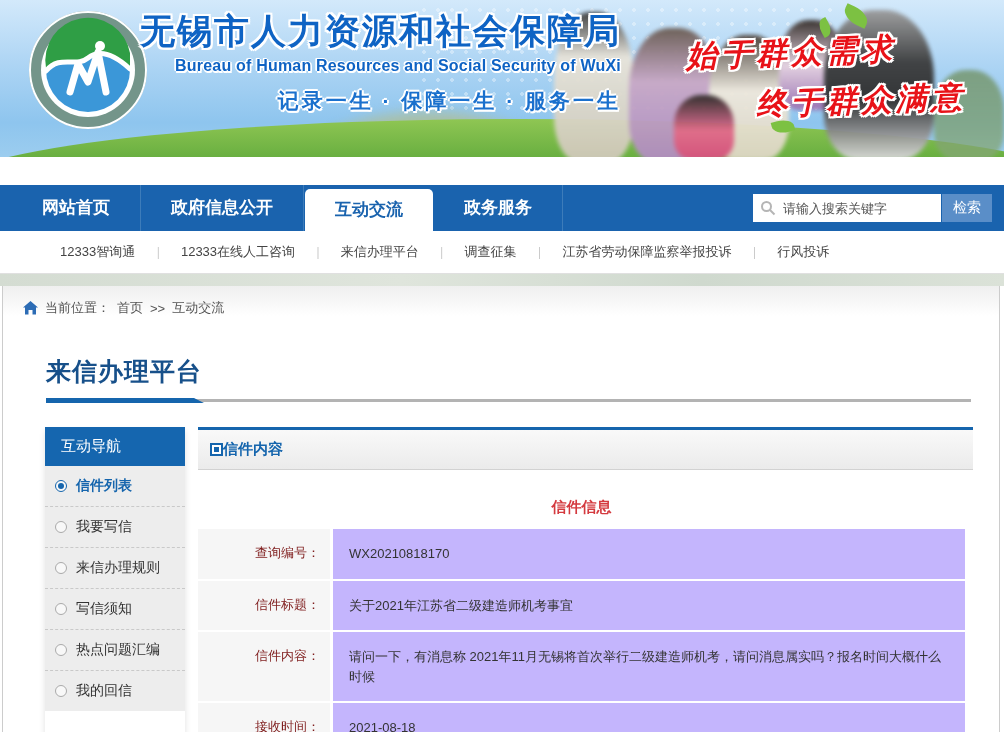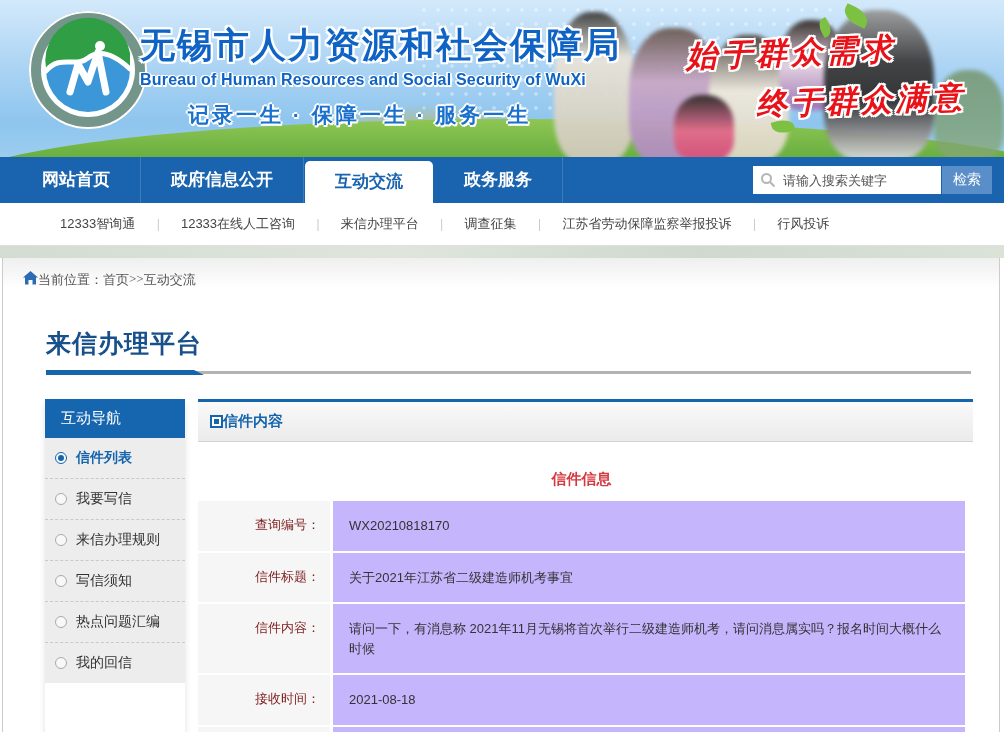--- a/index.html
+++ b/index.html
@@ -13,36 +13,36 @@
   .banner .mountain { position:absolute; left:330px; top:78px; width:330px; height:90px; filter:blur(3px);
     background:radial-gradient(60% 100% at 30% 100%,#8aa58f 0%,#a9c0a8 55%,transparent 70%); }
   .banner .grass { position:absolute; left:-60px; bottom:-42px; width:1160px; height:80px;
     border-radius:50% 50% 0 0 / 90% 90% 0 0;
     background:linear-gradient(180deg,#8fc653 0%,#5fa93c 60%,#3f8f2d 100%); }
   .photo { position:absolute; right:0; top:0; width:460px; height:157px; filter:blur(2px); opacity:.95; }
   .photo span { position:absolute; border-radius:45% 45% 30% 30%; }
   .leaf { position:absolute; background:#7cc142; border-radius:0 70% 0 70%; transform:rotate(25deg); }
 
   .logo { position:absolute; left:26px; top:8px; width:124px; height:124px; }
-  .brand { position:absolute; left:140px; top:22px; white-space:nowrap; }
+  .brand { position:absolute; left:140px; top:8px; white-space:nowrap;text-align:right; }
   .brand .cn { font-size:35px; font-weight:bold; letter-spacing:2px; color:#0e63c4;
     text-shadow:2px 0 0 #fff,-2px 0 0 #fff,0 2px 0 #fff,0 -2px 0 #fff,2px 2px 0 #fff,-2px -2px 0 #fff,2px -2px 0 #fff,-2px 2px 0 #fff; }
   .brand .en { margin-top:2px; font-size:16px; font-weight:bold; color:#0e63c4; letter-spacing:.2px;
     text-shadow:1.5px 0 0 #fff,-1.5px 0 0 #fff,0 1.5px 0 #fff,0 -1.5px 0 #fff,1.5px 1.5px 0 #fff,-1.5px -1.5px 0 #fff; }
   .brand .slogan { margin-top:12px; margin-left:48px; font-size:21px; font-weight:bold; color:#1a70cd; letter-spacing:3px;
     text-shadow:2px 0 0 #fff,-2px 0 0 #fff,0 2px 0 #fff,0 -2px 0 #fff,1.5px 1.5px 0 #fff,-1.5px -1.5px 0 #fff; }
   .motto { position:absolute; font-family:"DejaVu Serif","Liberation Serif",serif; font-style:italic;
     font-weight:bold; font-size:31px; color:#e81218; letter-spacing:4px; white-space:nowrap;
     text-shadow:2px 0 0 #fff,-2px 0 0 #fff,0 2px 0 #fff,0 -2px 0 #fff,2px 2px 0 #fff,-2px -2px 0 #fff,2px -2px 0 #fff,-2px 2px 0 #fff;
     transform:rotate(-2deg); }
   .motto.l1 { right:108px; top:32px; }
   .motto.l2 { right:38px; top:80px; }
 
   
-  .mainnav { position:relative; display:flex; align-items:flex-end; width:1004px; height:46px; background:#1a63ae; }
+  .mainnav { position:relative; display:flex; align-items:flex-end; width:1004px; height:46px; background:#1a63ae;margin-top:28px; }
   .nav-item { height:46px; line-height:46px; padding:0 30px; color:#fff; font-size:17px; font-weight:bold;
     border-right:1px solid #3d7cba; cursor:pointer; }
   .nav-item:first-child { margin-left:12px; }
   .nav-item.active { height:42px; line-height:42px; background:#fff; color:#1a63ae; border-radius:5px 5px 0 0; border-right:none; margin:0 1px; }
   .searchbox { position:absolute; right:12px; top:9px; display:flex; }
   .searchbox .field { position:relative; width:188px; height:28px; background:#fff;font-family:Liberation Serif, serif; }
   .searchbox .field svg { position:absolute; left:7px; top:6px; }
   .searchbox input { position:absolute; left:28px; top:0; width:155px; height:28px; border:none; outline:none;
     font-size:13px; color:#666; background:transparent; font-family:inherit; }
   .searchbox input::placeholder { color:#555; opacity:1; }
@@ -51,22 +51,22 @@
 
   
   .subnav { display:flex; align-items:center; width:1004px; height:43px; background:#fff; border-bottom:1px solid #e0e0e0; padding-left:60px; box-sizing:border-box; }
   .sub-item { font-size:13px; color:#444; cursor:pointer; }
   .sub-sep { color:#bbb; margin:0 17px; font-size:12px; }
   .strip { width:1004px; height:12px; background:linear-gradient(90deg,#d4dcd2 0%,#dfe5dc 40%,#cfd9ce 70%,#dbe2d8 100%); }
 
   
   .container { width:998px; margin:0 2px; border-left:1px solid #ccc; border-right:1px solid #ccc;
     min-height:461px; background:#fff; box-sizing:border-box; }
-  .breadcrumb { display:flex; align-items:flex-start; padding:13px 0 12px 20px; font-size:13px; color:#555;
-    background:linear-gradient(180deg,#efefef 0%,#ffffff 70%);font-family:Liberation Serif, serif; }
+  .breadcrumb { display:flex; align-items:center; gap:7px; padding:13px 0 12px 20px; font-size:13px; color:#555;
+    background:linear-gradient(180deg,#efefef 0%,#ffffff 70%); }
   .breadcrumb a { color:#555; text-decoration:none; cursor:pointer; }
 
   .page-title { margin:26px 0 0 43px; font-family:"Liberation Serif","DejaVu Serif",serif;
     font-size:25px; font-weight:bold; color:#17508a; letter-spacing:1px; }
   .title-rule { position:relative; margin:10px 0 0 43px; width:925px; height:5px; }
   .title-rule .gray { position:absolute; left:0; top:1px; width:925px; height:3px; background:#b3b3b3; }
   .title-rule .blue { position:absolute; left:0; top:0; width:158px; height:5px; background:#1565ad;
     clip-path:polygon(0 0,148px 0,158px 100%,0 100%); }
 
   

